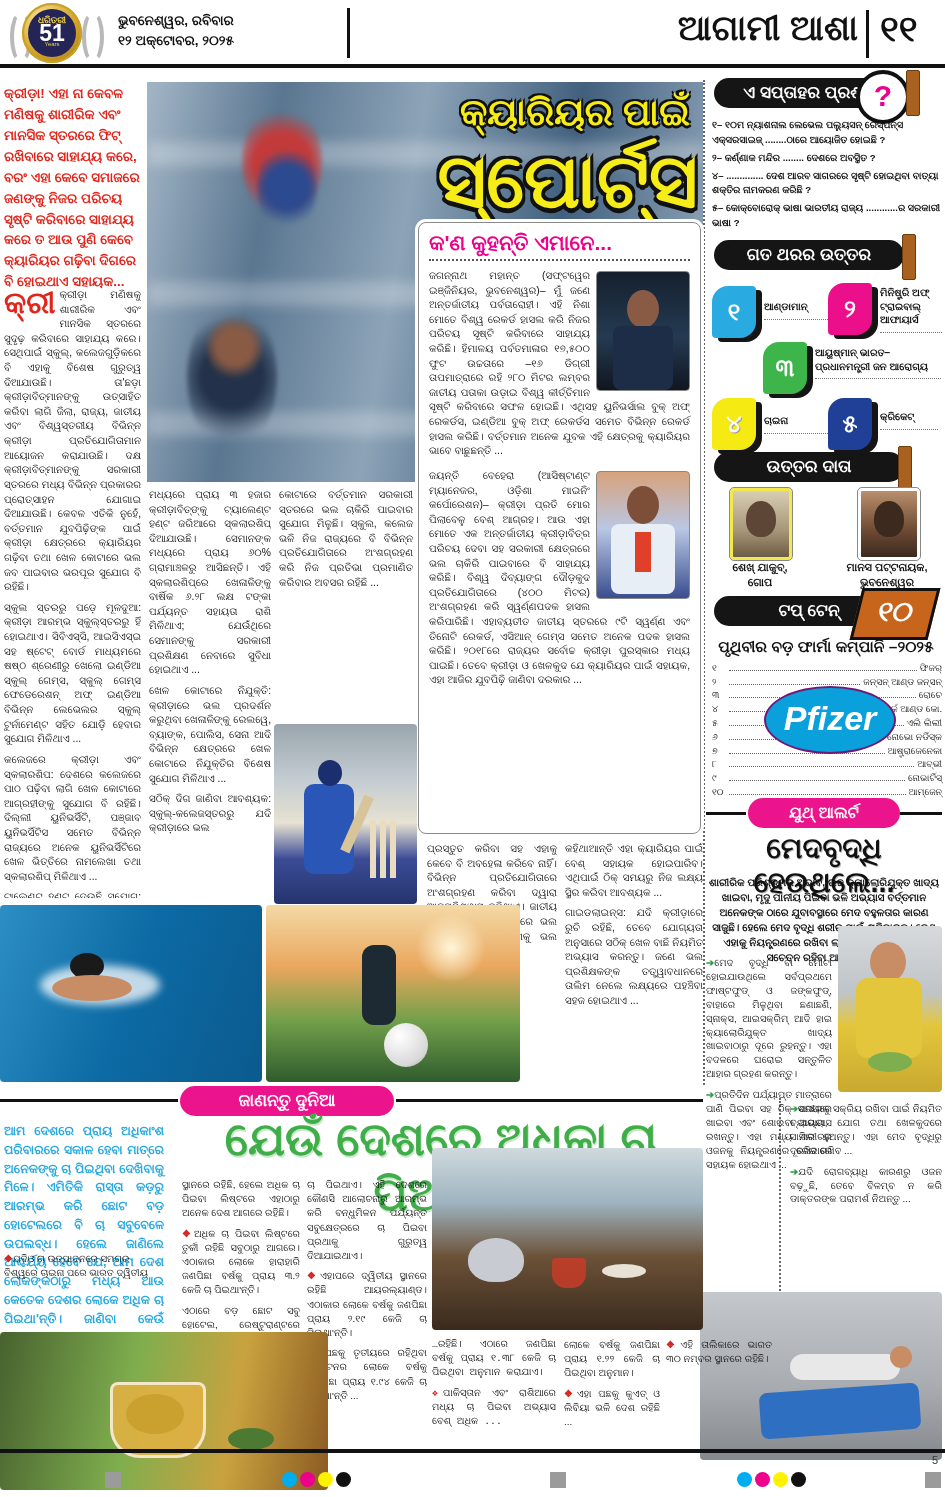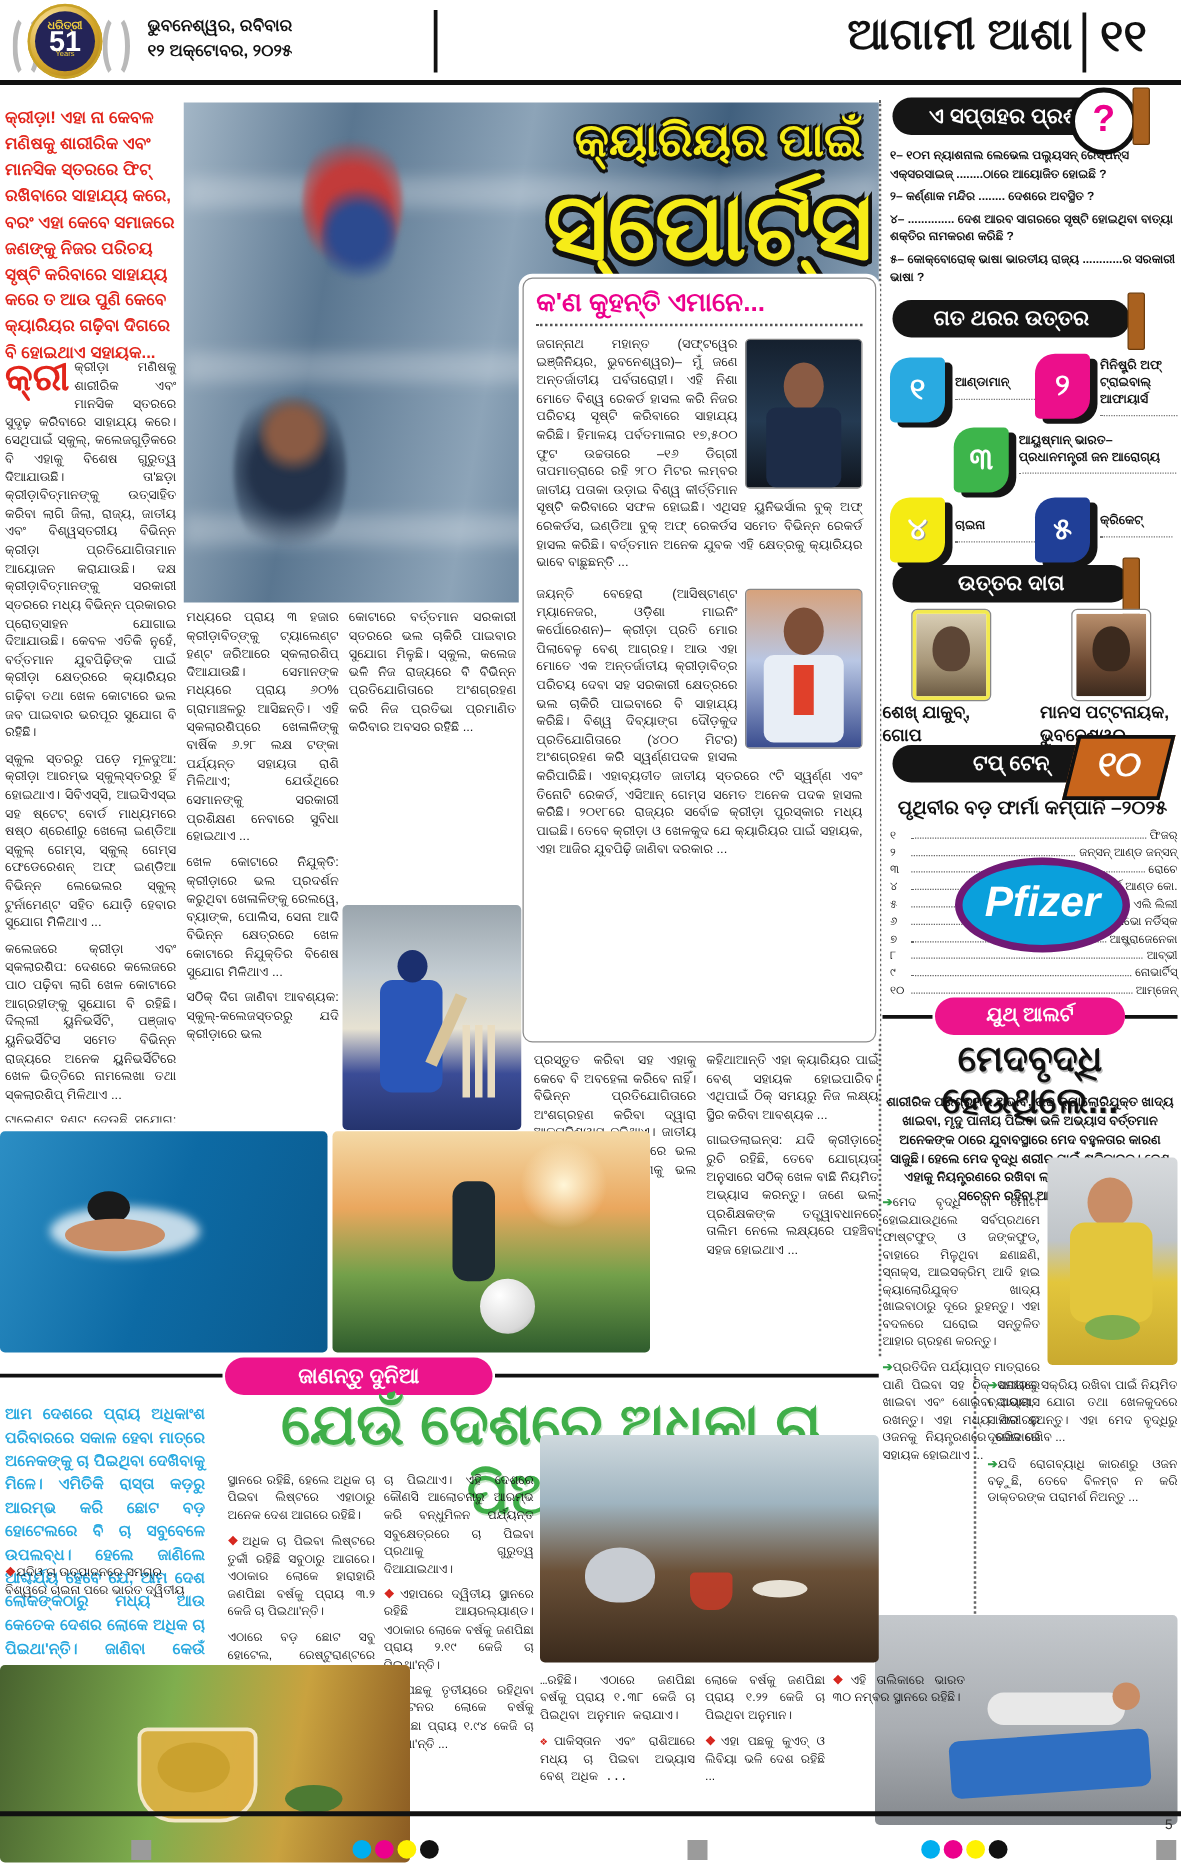--- a/index.html
+++ b/index.html
@@ -58,29 +58,29 @@
   .chip{position:absolute;width:44px;height:52px;border-radius:16px 4px 16px 4px;color:#fff;font-size:24px;
     font-weight:bold;text-align:center;line-height:52px;box-shadow:6px 4px 0 0 #151515;}
   .c1{background:#29aae1;} .c2{background:#ec0f8b;} .c3{background:#3db54b;}
   .c4{background:#f5eb13;color:#fff;text-shadow:1px 1px 0 #999;} .c5{background:#203f97;}
   .chip-label{position:absolute;font-size:10px;font-weight:bold;color:#111;line-height:1.35;
     border-bottom:1.5px dotted #777;padding-bottom:5px;}
   
   .donor-photo{border:3px solid #f2e94e;outline:1px solid #888;background:linear-gradient(#d8cdb4,#a79678 60%,#6d5c44);}
   .donor-photo2{border:3px solid #fff;outline:1px solid #888;background:linear-gradient(#b98f6c,#6d4a33 60%,#3c2a1e);}
   .donor-head{position:absolute;left:50%;top:10px;transform:translateX(-50%);width:30px;height:36px;border-radius:50% 50% 45% 45%;background:#5d4636;}
-  .donor-name{font-size:14px;font-weight:bold;line-height:1.35;color:#111;}
+  .donor-name{font-size:11px;font-weight:bold;text-align:center;line-height:1.35;color:#111;}
   
   .tt-badge{position:absolute;width:72px;height:46px;background:#c8651c;border:3px solid #111;transform:skewX(-14deg);
     color:#fff;font-size:28px;font-weight:bold;text-align:center;line-height:42px;}
   .tt-head{font-size:15.5px;font-weight:bold;text-align:center;color:#111;}
   .tt-row{display:flex;align-items:flex-end;font-size:9.3px;color:#111;height:13.8px;}
   .tt-row .n{width:14px;}
   .tt-row .lead{flex:1;border-bottom:1.5px dotted #666;margin:0 3px 3px 3px;}
-  .pfizer{position:absolute;background:#0aa0dc;border-radius:50%;border:6px solid #701a75;color:#fff;
+  .pfizer{position:absolute;background:#0aa0dc;border-radius:50%;border:2px solid #701a75;color:#fff;
     font-size:34px;font-weight:bold;font-style:italic;text-align:center;}
   
   .pill{position:absolute;background:#ec148c;color:#fff;font-weight:bold;text-align:center;border-radius:17px;}
   .ya-head{font-size:29px;font-weight:bold;color:#111;text-align:center;
     text-shadow:1px 1px 0 #bbb;}
   .ya-intro{font-size:10.3px;font-weight:bold;text-align:center;line-height:1.45;color:#111;}
   .tips{font-size:9.8px;line-height:1.42;color:#111;}
   .tips p{margin:0 0 7px 0;}
   .tips .arr{color:#2e9e46;font-weight:bold;}
   

